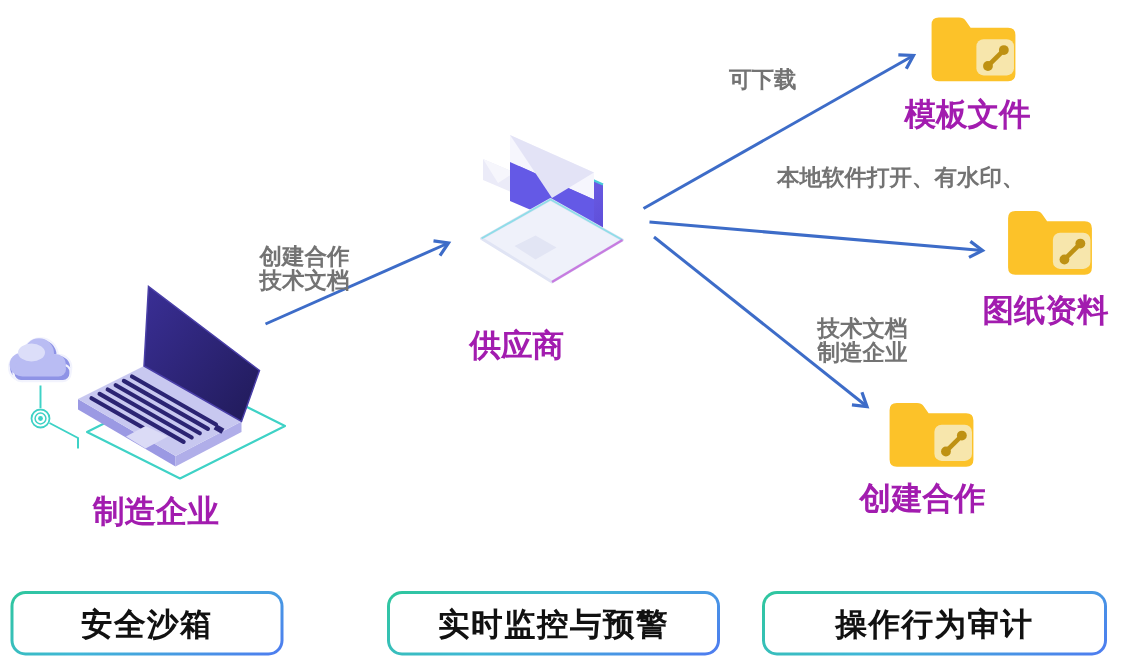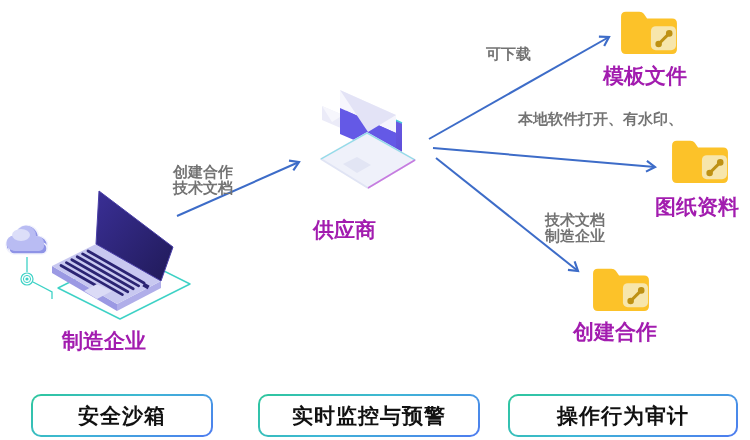--- a/index.html
+++ b/index.html
@@ -168,21 +168,21 @@
     <div>可下载</div>
   </div>
   <div class="edge-label wide" style="left:518px;top:110px;">
     <div>本地软件打开、有水印、</div>
   </div>
   <div class="edge-label" style="left:545px;top:212px;">
     <div>技术文档</div>
     <div>制造企业</div>
   </div>
 
-  <div class="footer-badge" style="left:7px;width:182px;margin-left:24px;">
+  <div class="footer-badge" style="left:7px;width:182px;">
     <div class="inner">安全沙箱</div>
   </div>
   <div class="footer-badge" style="left:258px;width:222px;">
     <div class="inner">实时监控与预警</div>
   </div>
   <div class="footer-badge" style="left:508px;width:230px;">
     <div class="inner">操作行为审计</div>
   </div>
 
 </div>

